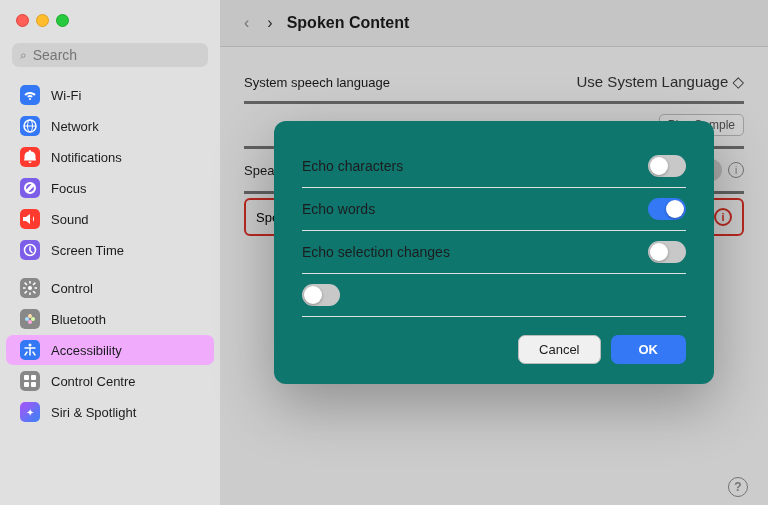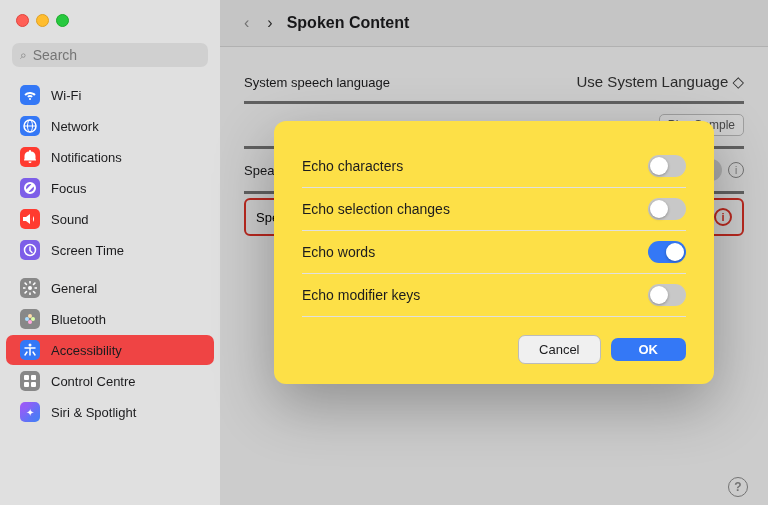--- a/index.html
+++ b/index.html
@@ -70,21 +70,21 @@
       align-items: center;
       padding: 5px 14px;
       gap: 11px;
       cursor: pointer;
       border-radius: 7px;
       margin: 1px 6px;
       font-size: 13px;
       color: #1c1c1e;
     }
     .sidebar-item.active {
-      background: #ef4444;
+      background: #f0abfc;
     }
     .sidebar-item .item-icon {
       width: 20px; height: 20px;
       border-radius: 5px;
       display: flex; align-items: center; justify-content: center;
       font-size: 12px;
       flex-shrink: 0;
     }
     .icon-wifi { background: #3478f6; color: white; }
     .icon-bluetooth { background: #3478f6; color: white; }
@@ -237,21 +237,21 @@
       top: 0; left: 0; right: 0; bottom: 0;
       background: rgba(0,0,0,0.15);
       z-index: 10;
       display: flex;
       align-items: center;
       justify-content: center;
     }
 
     
     .modal {
-      background: #fde047;
+      background: #0f766e;
       border-radius: 12px;
       width: 440px;
       box-shadow: 0 20px 60px rgba(0,0,0,0.3);
       padding: 24px 28px 20px;
       z-index: 20;
     }
 
     .modal-row {
       display: flex;
       align-items: center;
@@ -261,21 +261,20 @@
       font-size: 14px;
       color: #1c1c1e;
     }
     .modal-row:last-of-type { border-bottom: none; }
 
     .modal-buttons {
       display: flex;
       justify-content: flex-end;
       gap: 10px;
       margin-top: 18px;
-      align-items: center;
     }
     .btn-cancel {
       padding: 6px 20px;
       border-radius: 7px;
       border: 1px solid #bbb;
       background: #f0f0f0;
       font-size: 13px;
       cursor: pointer;
       color: #1c1c1e;
     }
@@ -378,21 +377,21 @@
 
     <div style="height:6px;"></div>
 
     <div class="sidebar-item">
       <div class="item-icon icon-general">
         <svg width="14" height="14" viewBox="0 0 14 14" fill="white">
             <circle cx="7" cy="7" r="2"></circle>
             <path d="M7 0v2M7 12v2M0 7h2M12 7h2M2.1 2.1l1.4 1.4M10.5 10.5l1.4 1.4M11.9 2.1l-1.4 1.4M3.5 10.5l-1.4 1.4" stroke="white" stroke-width="1.5" stroke-linecap="round"></path>
           </svg>
       </div>
-      <span>General</span>
+      <span>Control</span>
     </div>
     <div class="sidebar-item">
       <div class="item-icon icon-appearance">
         <svg width="14" height="14" viewBox="0 0 14 14" fill="white">
             <circle cx="4" cy="7" r="2" fill="#adf"></circle>
             <circle cx="7" cy="4" r="2" fill="#fda"></circle>
             <circle cx="10" cy="7" r="2" fill="#dfa"></circle>
             <circle cx="7" cy="10" r="2" fill="#fad"></circle>
           </svg>
       </div>
@@ -479,31 +478,30 @@
 
   <div class="overlay">
     <div class="modal">
 
       <div class="modal-row">
         <span>Echo characters</span>
         <div class="toggle"></div>
       </div>
 
       <div class="modal-row">
+        <span>Echo words</span>
+        <div class="toggle on"></div>
+      </div>
+
+      <div class="modal-row">
         <span>Echo selection changes</span>
         <div class="toggle"></div>
       </div>
 
       <div class="modal-row">
-        <span>Echo words</span>
-        <div class="toggle on"></div>
-      </div>
-
-      <div class="modal-row">
-        <span>Echo modifier keys</span>
         <div class="toggle"></div>
       </div>
 
       <div class="modal-buttons">
         <button class="btn-cancel">Cancel</button>
         <button class="btn-ok">OK</button>
       </div>
     </div>
   </div>
 </div>

